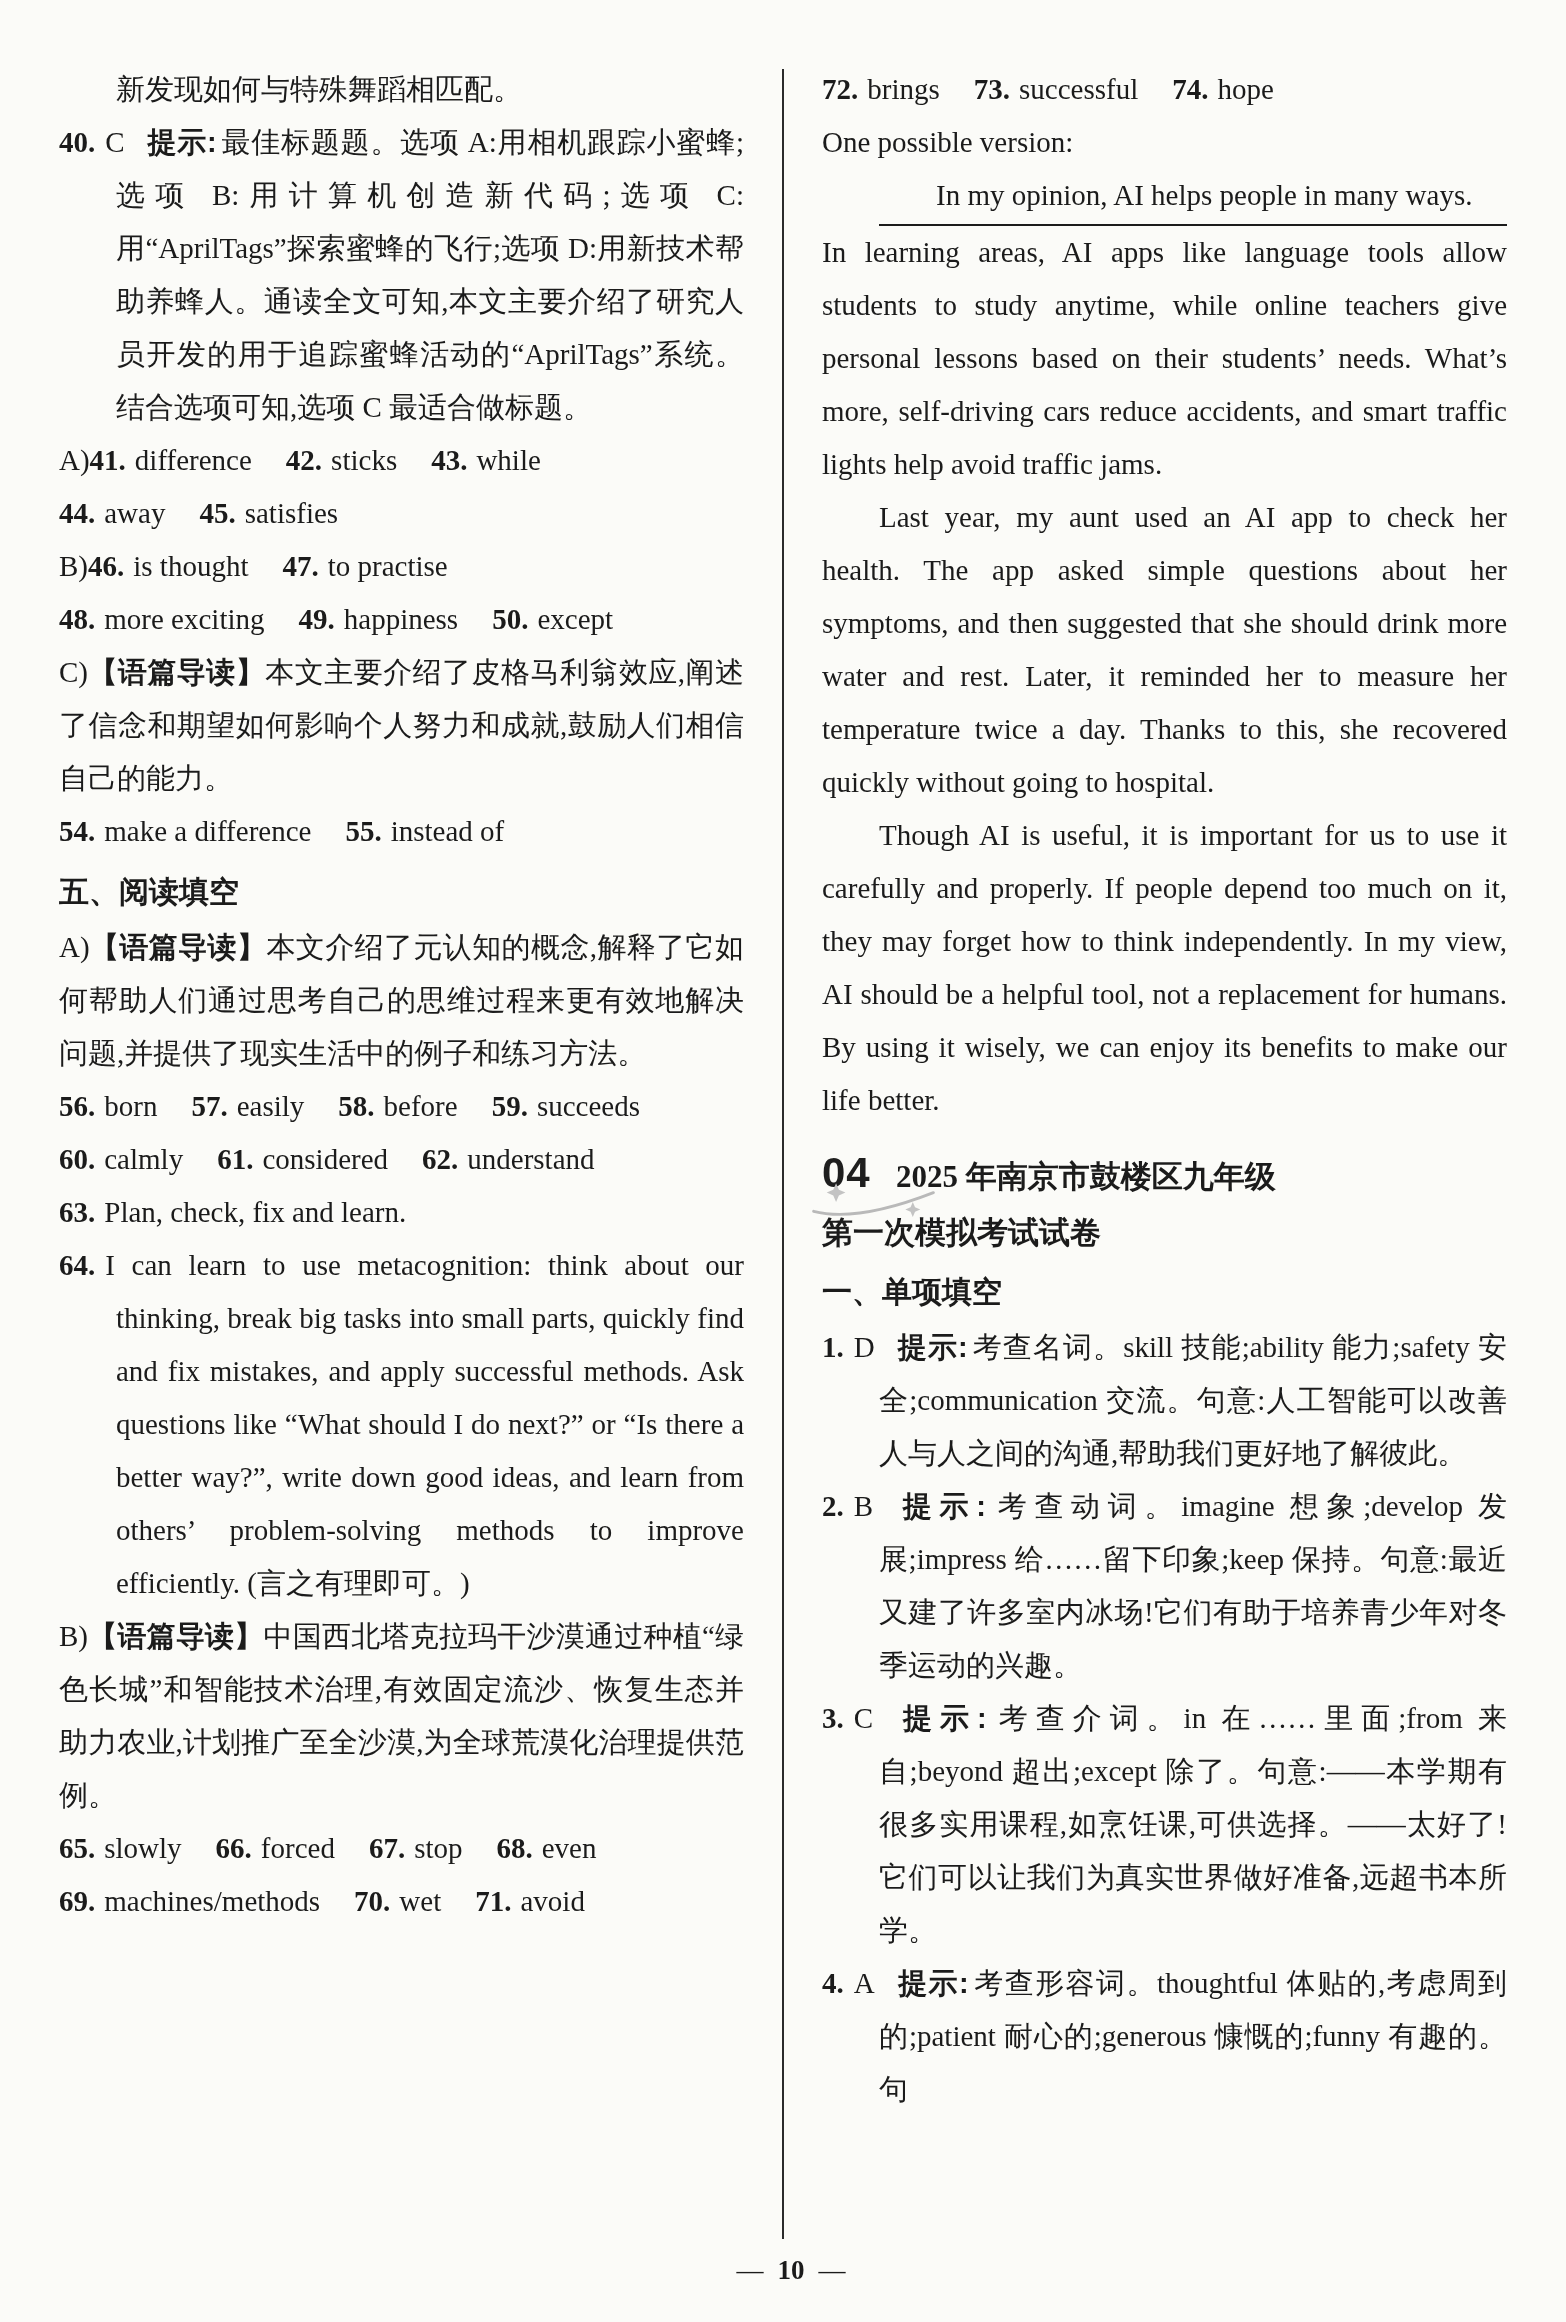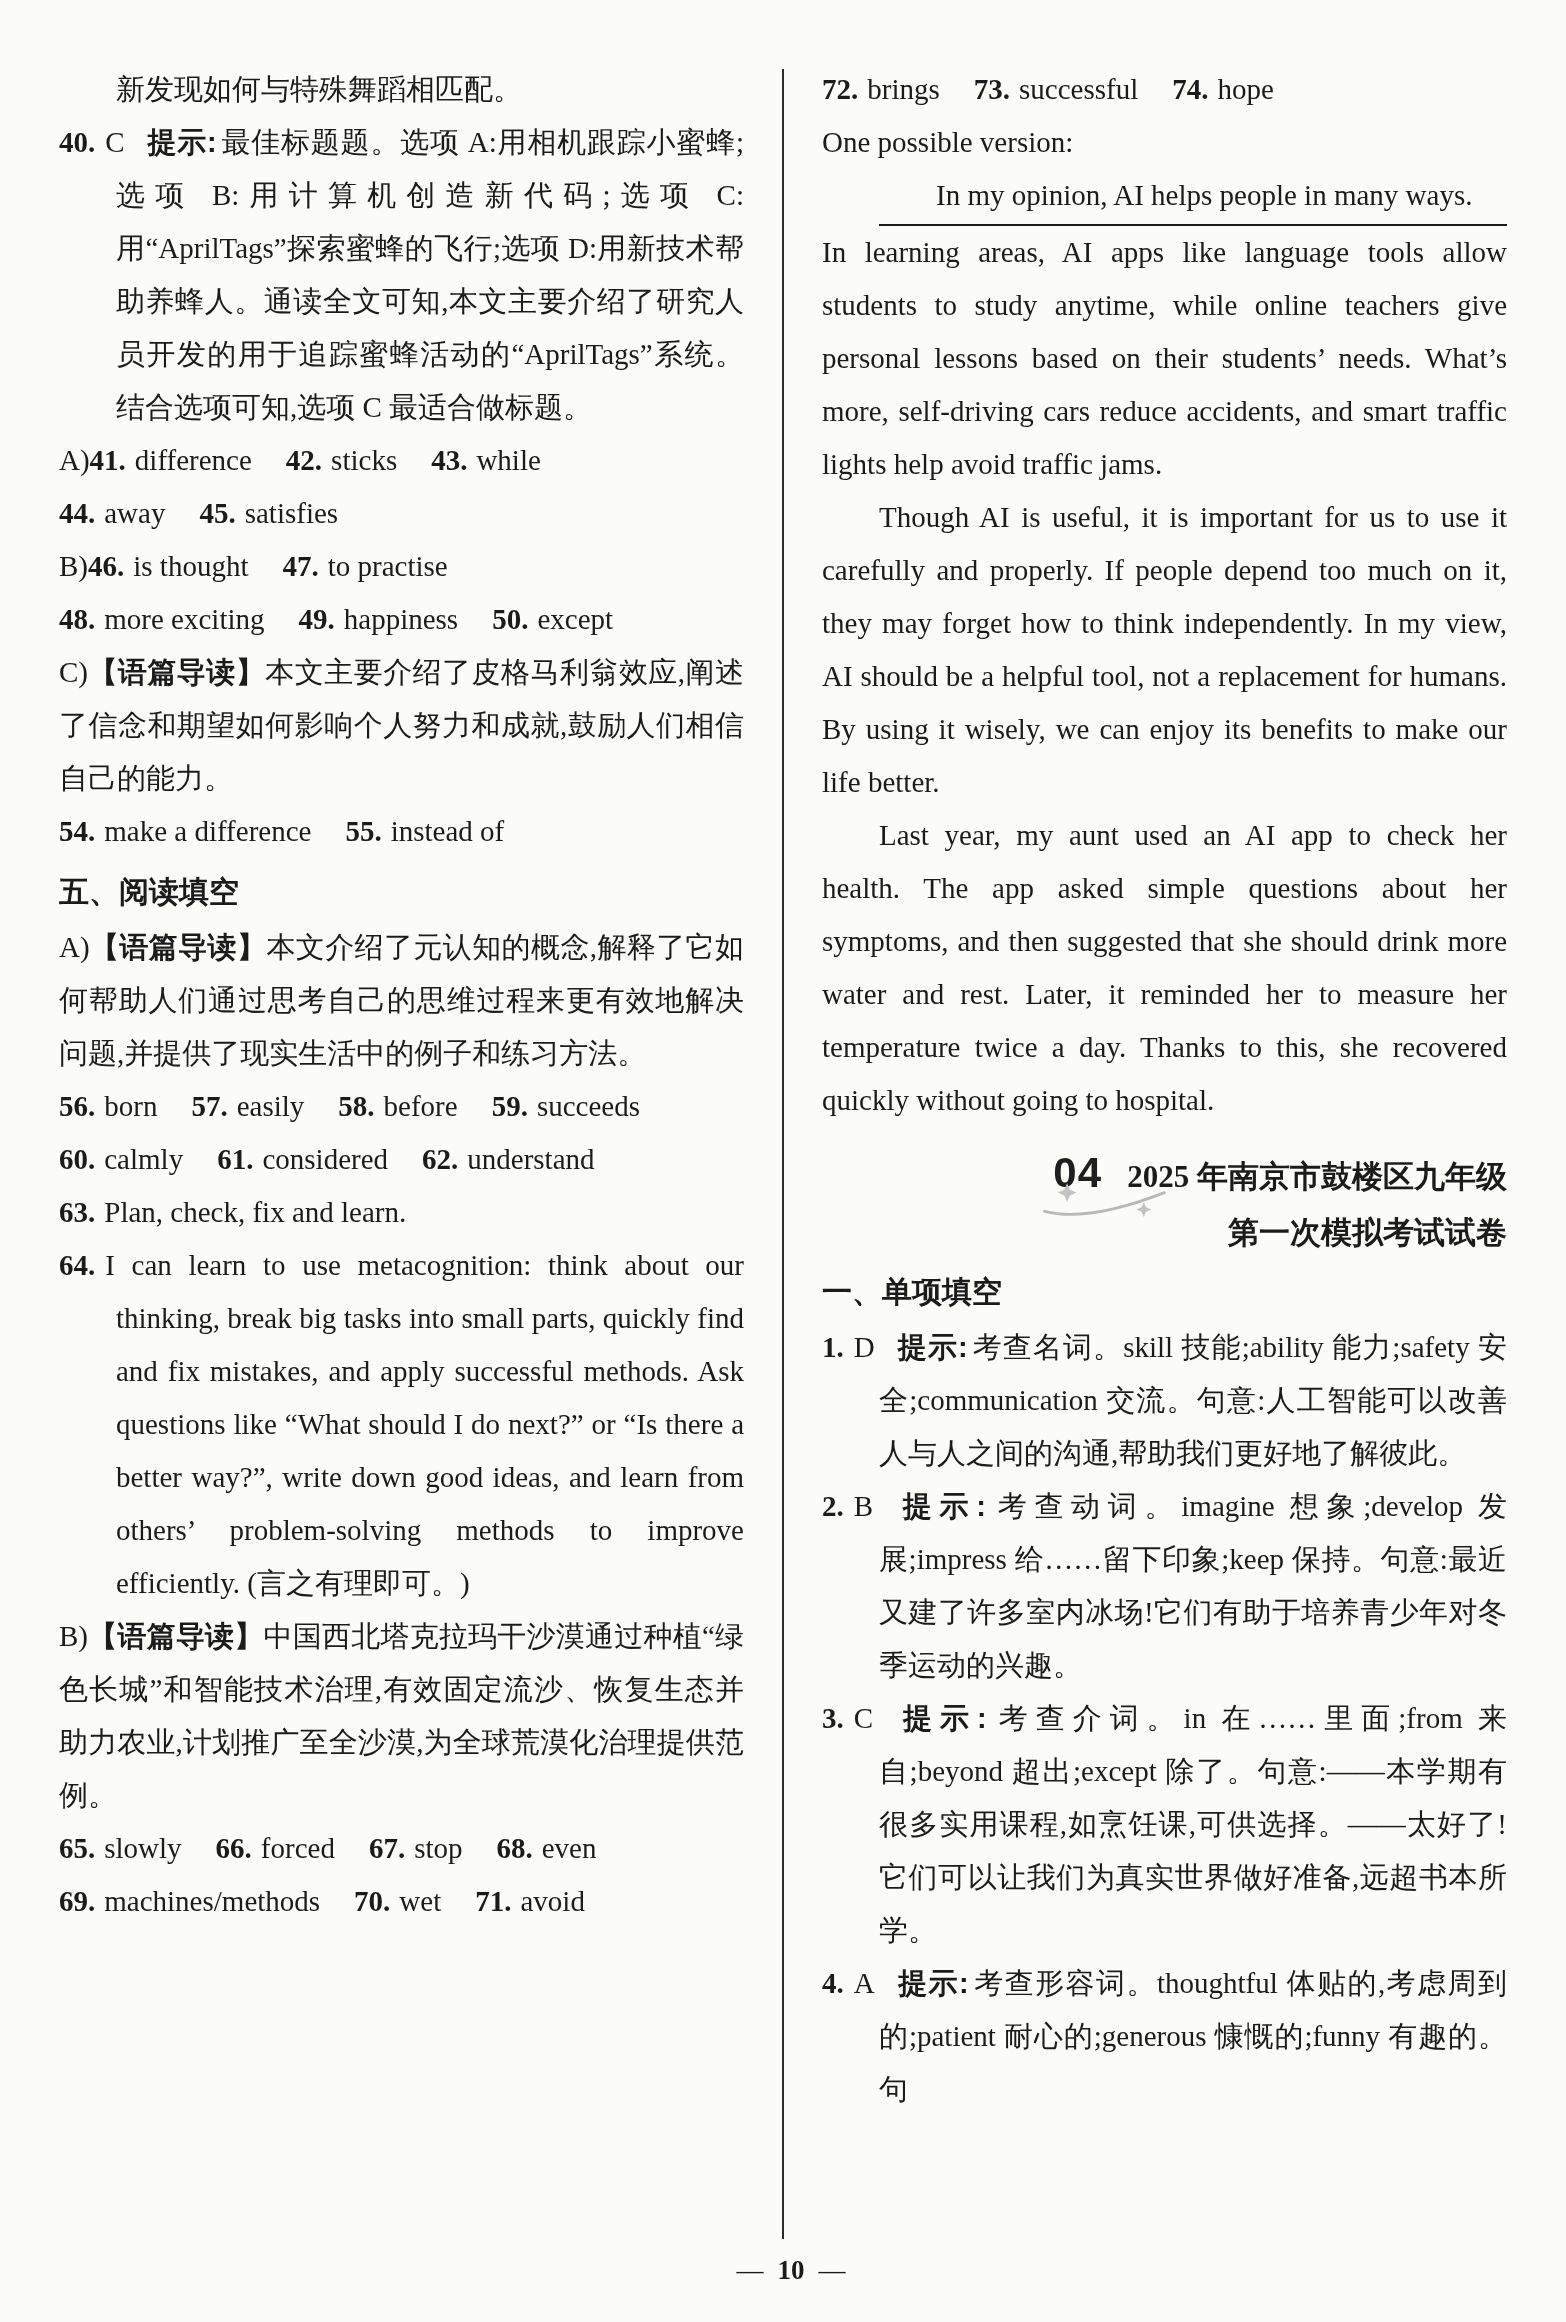--- a/index.html
+++ b/index.html
@@ -48,21 +48,21 @@
 
   .essay p { text-align:justify; }
   .p-indent { text-indent:57px; }
   .opening { text-indent:57px; }
   .opening .u {
     display:inline-block; width:calc(100% - 57px);
     border-bottom:2px solid #1b1b1b; padding-bottom:6px;
     line-height:46px;
   }
 
-  .banner { text-align:right; margin:16px 0 6px; }
+  .banner { text-align:left; margin:16px 0 6px; }
   .banner-row { line-height:59px; white-space:nowrap; }
   .banner-num-wrap { position:relative; display:inline-block; margin-right:18px; }
   .banner-num {
     font-family:"Liberation Sans","DejaVu Sans",sans-serif;
     font-weight:bold; font-size:42px; color:#1e1e1e; letter-spacing:1px;
   }
   .flourish { position:absolute; left:-14px; bottom:-16px; width:131px; height:44px; pointer-events:none; }
   .banner-title { font-weight:bold; font-size:31px; }
   .banner-line2 { line-height:51px; }
 
@@ -121,22 +121,22 @@
 
 <div class="col col-right">
 
   <p class="ans-line"><span class="pairs"><span class="pair"><b class="qnum">72.</b><span class="ans-text">brings</span></span><span class="pair"><b class="qnum">73.</b><span class="ans-text">successful</span></span><span class="pair"><b class="qnum">74.</b><span class="ans-text">hope</span></span></span></p>
 
 
   <div class="essay">
     <p>One possible version:</p>
     <p class="opening"><span class="u">In my opinion, AI helps people in many ways.</span></p>
     <p>In learning areas, AI apps like language tools allow students to study anytime, while online teachers give personal lessons based on their students’ needs. What’s more, self-driving cars reduce accidents, and smart traffic lights help avoid traffic jams.</p>
+    <p class="p-indent">Last year, my aunt used an AI app to check her health. The app asked simple questions about her symptoms, and then suggested that she should drink more water and rest. Later, it reminded her to measure her temperature twice a day. Thanks to this, she recovered quickly without going to hospital.</p>
     <p class="p-indent">Though AI is useful, it is important for us to use it carefully and properly. If people depend too much on it, they may forget how to think independently. In my view, AI should be a helpful tool, not a replacement for humans. By using it wisely, we can enjoy its benefits to make our life better.</p>
-    <p class="p-indent">Last year, my aunt used an AI app to check her health. The app asked simple questions about her symptoms, and then suggested that she should drink more water and rest. Later, it reminded her to measure her temperature twice a day. Thanks to this, she recovered quickly without going to hospital.</p>
   </div>
 
   <div class="banner">
     <div class="banner-row">
       <span class="banner-num-wrap">
         <span class="banner-num">04</span>
         <svg class="flourish" viewBox="0 0 140 46" aria-hidden="true">
           <path d="M6 34 Q 52 46 134 14" fill="none" stroke="#b9b9b9" stroke-width="3" stroke-linecap="round"></path>
           <path d="M30 4 l3 7 7 3 -7 3 -3 7 -3 -7 -7 -3 7 -3 z" fill="#c3c3c3"></path>
           <path d="M112 24 l2.4 5.6 5.6 2.4 -5.6 2.4 -2.4 5.6 -2.4 -5.6 -5.6 -2.4 5.6 -2.4 z" fill="#c3c3c3"></path>

